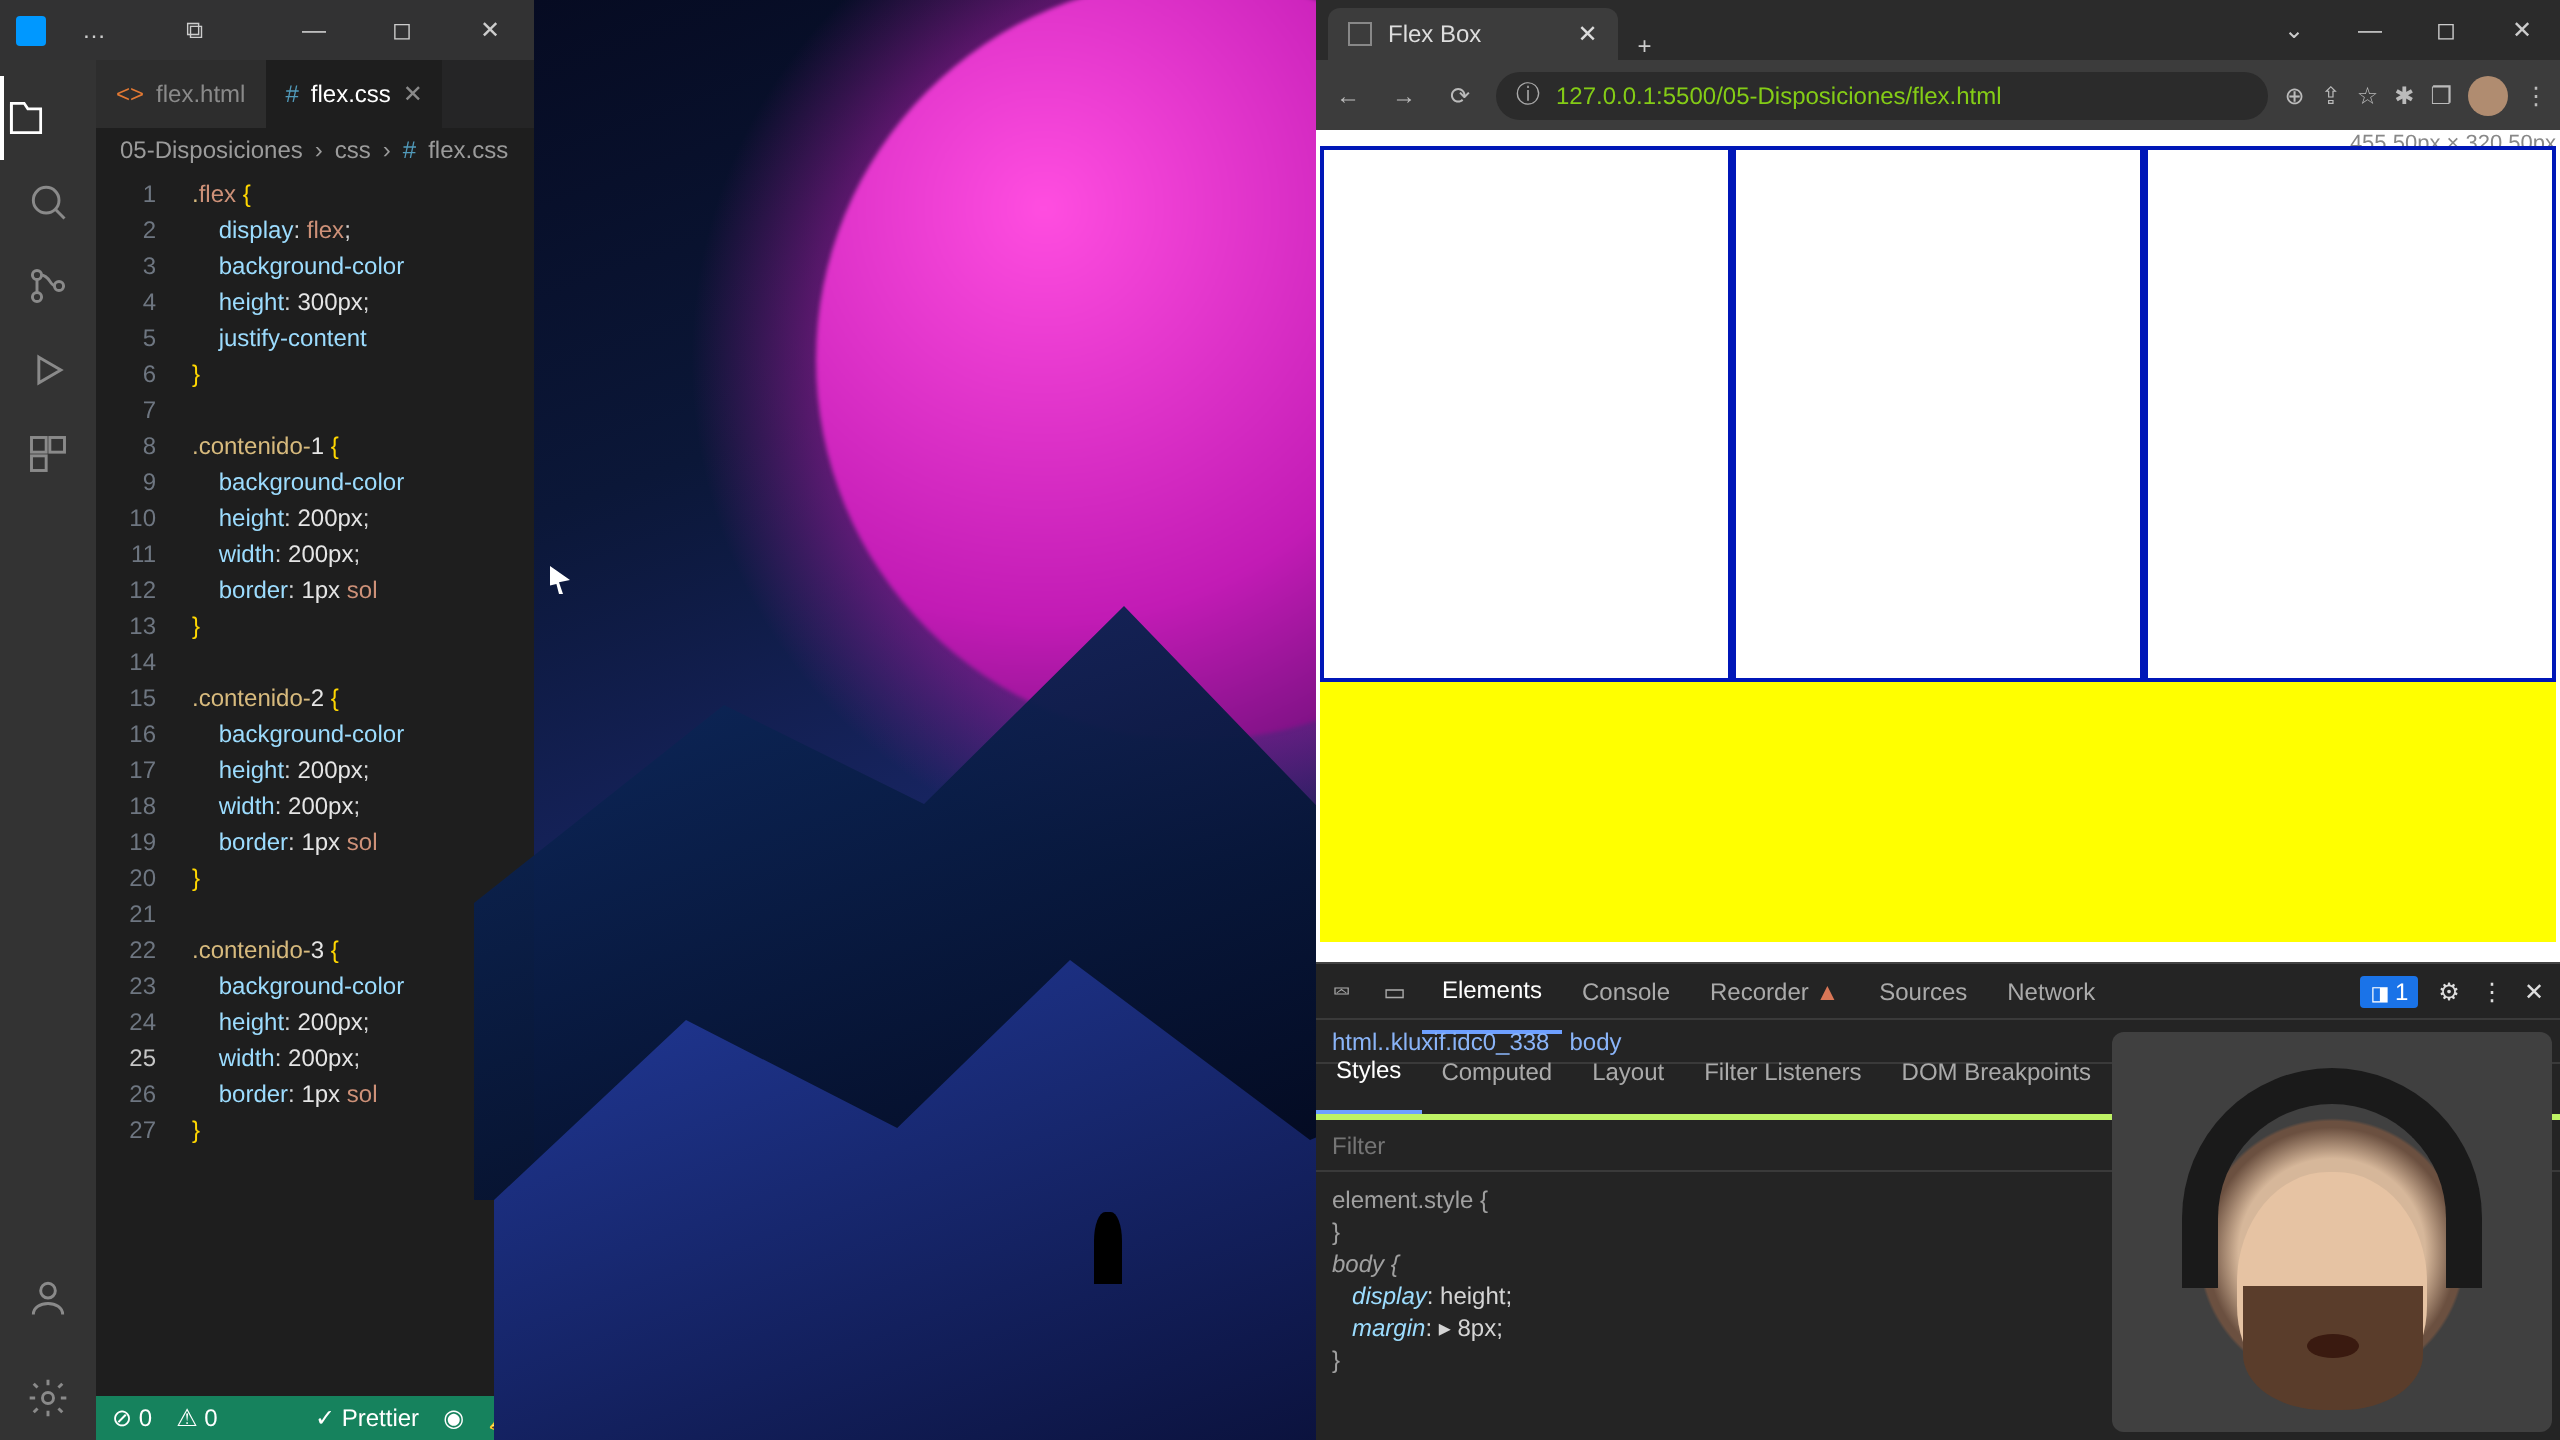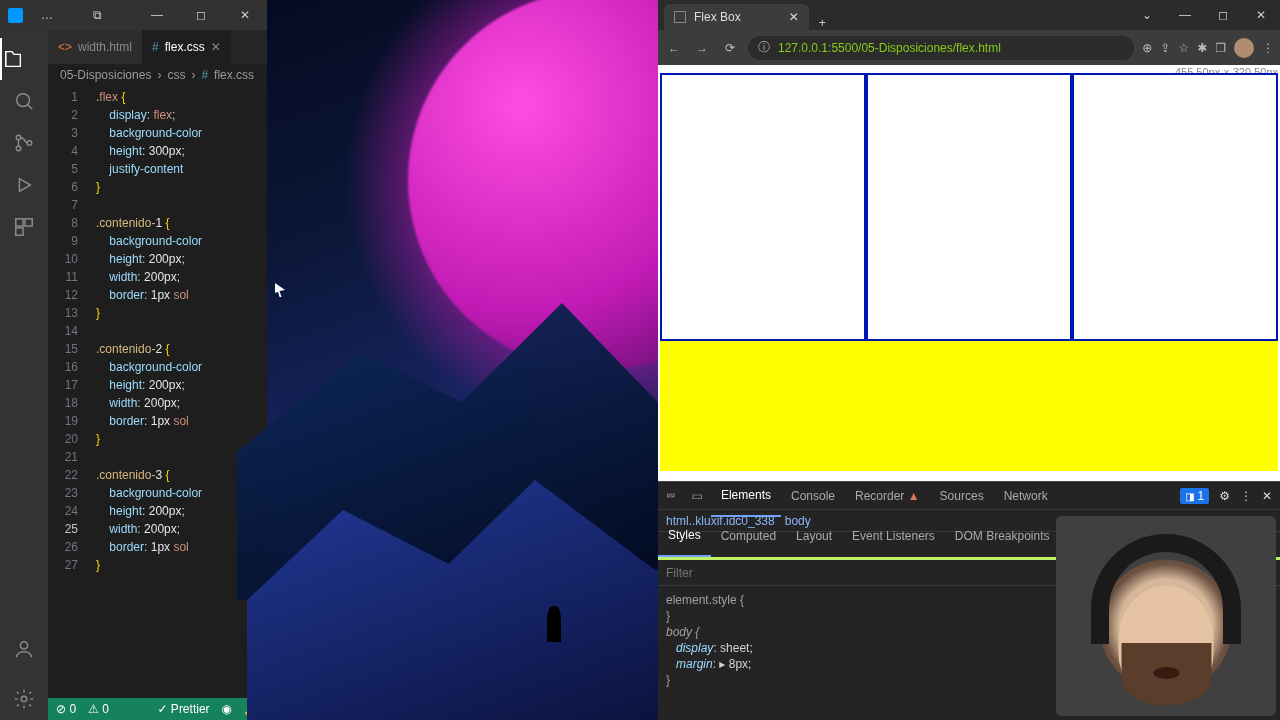--- a/index.html
+++ b/index.html
@@ -150,21 +150,21 @@
           <svg width="22" height="22" viewBox="0 0 24 24" fill="none" stroke="currentColor" stroke-width="1.6">
             <circle cx="12" cy="12" r="3"></circle>
             <path d="M12 2v3M12 19v3M4.2 4.2l2.1 2.1M17.7 17.7l2.1 2.1M2 12h3M19 12h3M4.2 19.8l2.1-2.1M17.7 6.3l2.1-2.1"></path>
           </svg>
         </div>
     </div>
     <div class="editorcol">
       <div class="tabs">
         <div class="tab">
           <span class="tab-ico-html">&lt;&gt;</span>
-          <span>width.html</span>
+          <span>flex.html</span>
         </div>
         <div class="tab active">
           <span class="tab-ico-css">#</span>
           <span>flex.css</span>
           <span class="tab-close">✕</span>
         </div>
       </div>
       <div class="breadcrumb">
         <span>05-Disposiciones</span>
         <span>›</span>
@@ -361,36 +361,36 @@
       </div>
     </div>
     <div class="dt-crumb">
       <span>html..kluxif.idc0_338</span>
       <span>body</span>
     </div>
     <div class="dt-subtabs">
       <span class="dt-tab active">Styles</span>
       <span class="dt-tab">Computed</span>
       <span class="dt-tab">Layout</span>
-      <span class="dt-tab">Event Listeners</span>
+      <span class="dt-tab">Filter Listeners</span>
       <span class="dt-tab">DOM Breakpoints</span>
       <span class="dt-tab">Pro</span>
     </div>
     <div class="dt-filter">
       <input placeholder="Filter" style="">
       <span>:hov</span>
       <span>.cls</span>
       <span>+</span>
       <span>▦</span>
     </div>
     <div class="dt-styles">
       <div><span class="dt-sel">element.style {</span></div>
       <div><span class="dt-sel">}</span></div>
       <div><span class="dt-sel" style="font-style:italic">body {</span><span class="dt-src">sheet</span></div>
-      <div>&nbsp;&nbsp;&nbsp;<span class="dt-prop">display</span><span class="dt-propv">: sheet;</span></div>
+      <div>&nbsp;&nbsp;&nbsp;<span class="dt-prop">display</span><span class="dt-propv">: height;</span></div>
       <div>&nbsp;&nbsp;&nbsp;<span class="dt-prop">margin</span><span class="dt-propv">: ▸ 8px;</span></div>
       <div><span class="dt-sel">}</span></div>
     </div>
   </div>
 </div>
 
 <div class="webcam">
   <div class="headset"></div>
   <div class="face">
     <div class="beard"></div>

